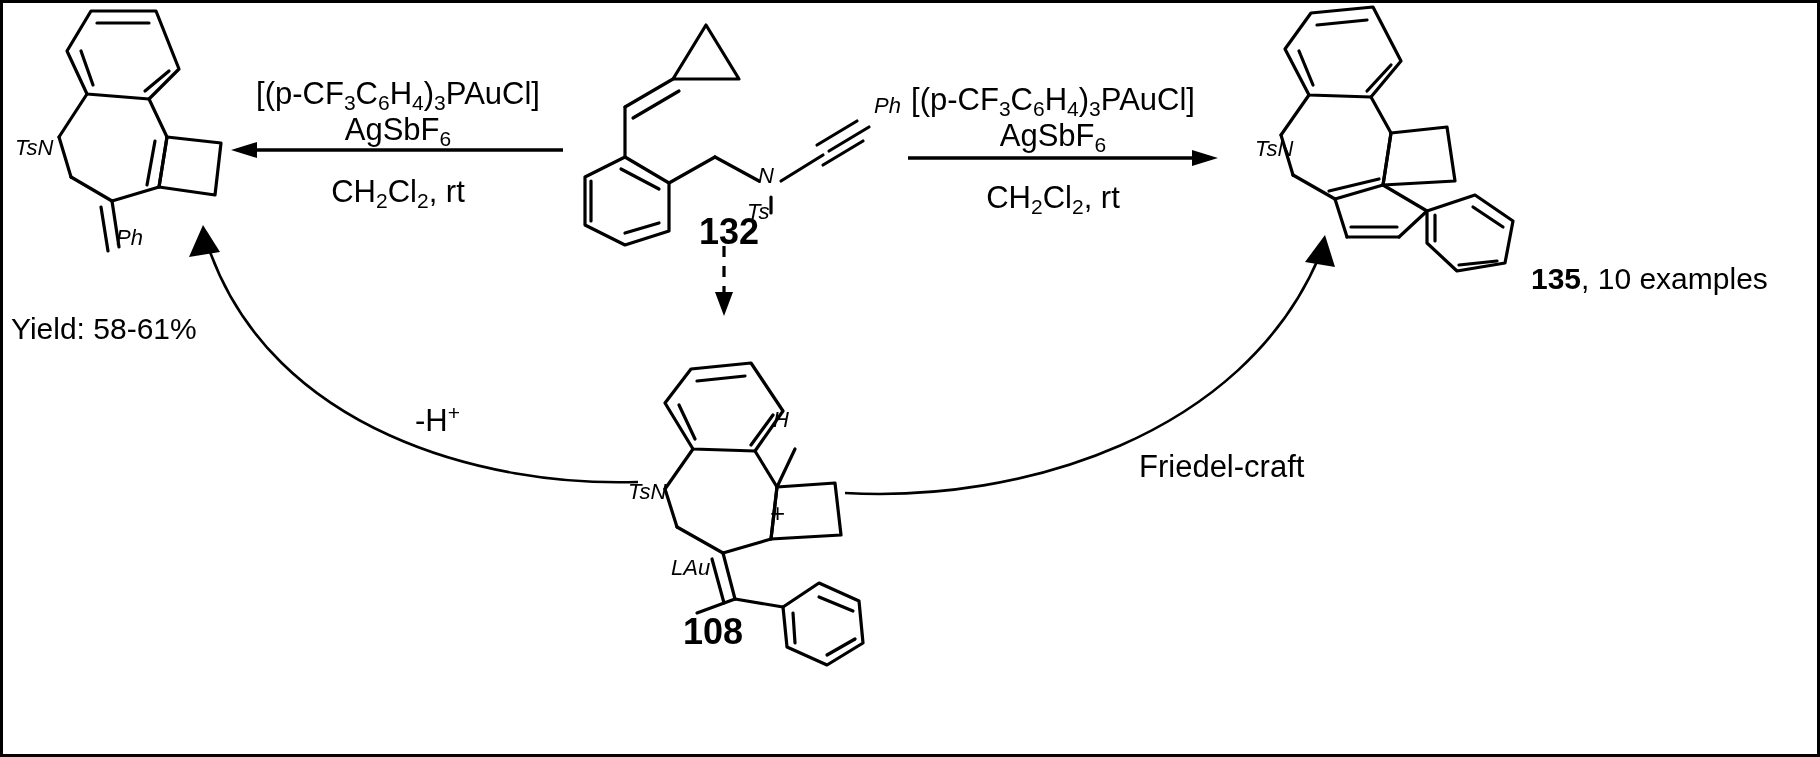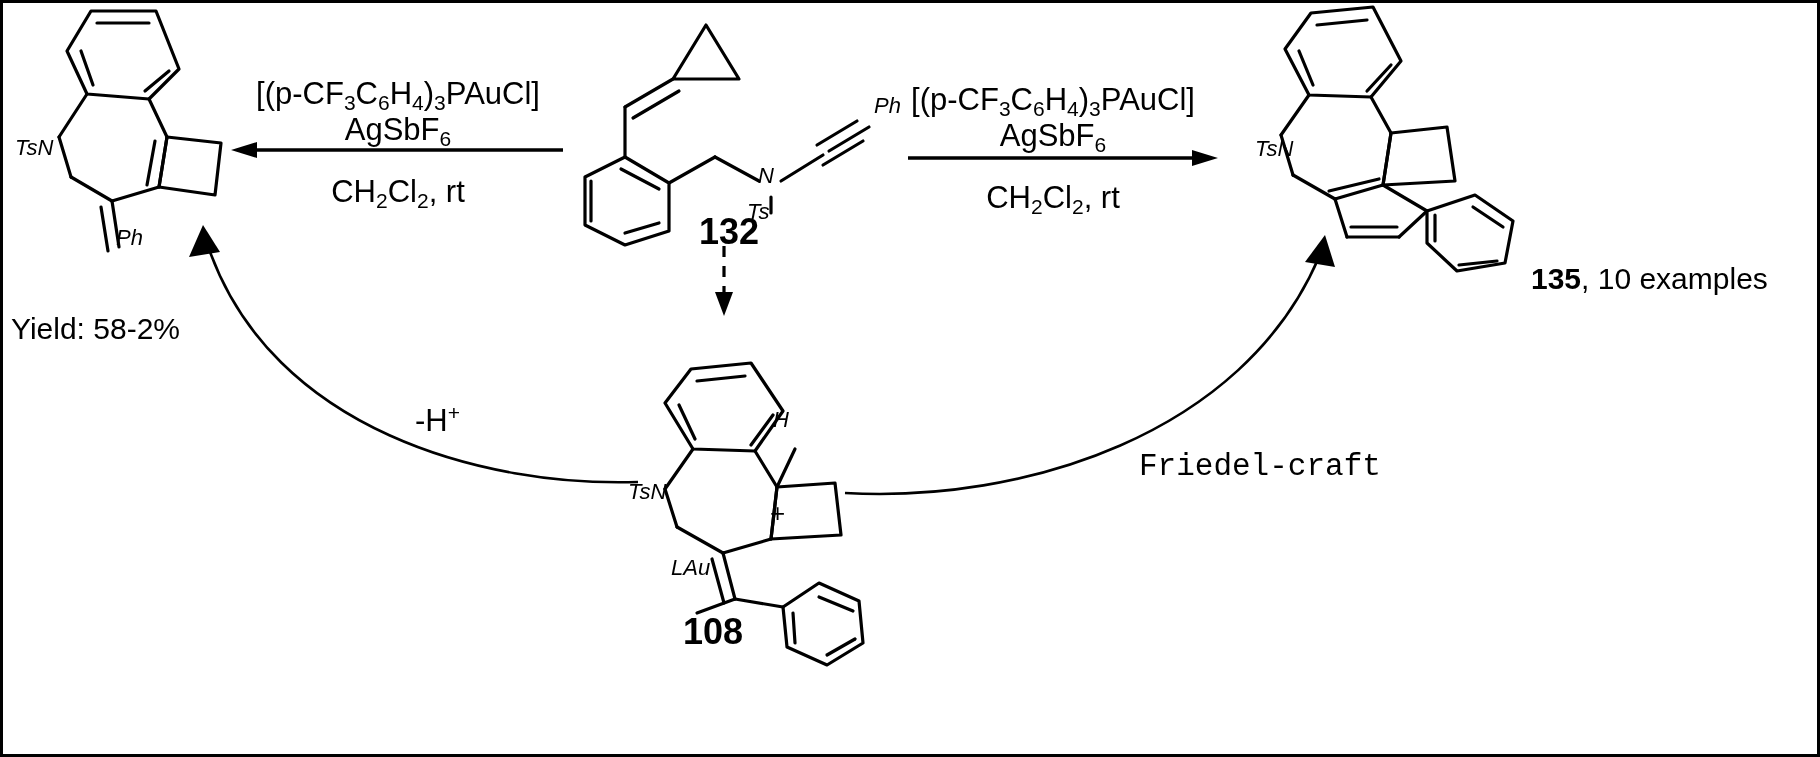--- a/index.html
+++ b/index.html
@@ -57,21 +57,21 @@
       <path class="bd" d="M103,202 L110,248"></path>
       <path class="bd" d="M92,208 L99,252"></path>
     </svg>
   </div>
 
   <div class="abs txt struct-lbl" style="left:12px;top:132px;">TsN</div>
 
   <div class="abs txt struct-lbl" style="left:113px;top:222px;">Ph</div>
 
   <div class="abs" style="left:8px;top:308px;">
-    <div class="txt caption">Yield: 58-2%</div>
+    <div class="txt caption">Yield: 58-61%</div>
   </div>
 
   <div class="abs cond txt" style="left:240px;top:68px;width:310px;">
     <span>[(p-CF</span><span class="sub">3</span><span>C</span><span class="sub">6</span><span>H</span><span class="sub">4</span><span>)</span><span class="sub">3</span><span>PAuCl]</span>
   </div>
   <div class="abs cond txt" style="left:240px;top:104px;width:310px;">
     <span>AgSbF</span><span class="sub">6</span>
   </div>
   <div class="abs" style="left:228px;top:140px;">
     <svg width="332" height="14" viewBox="0 0 332 14">
@@ -223,15 +223,15 @@
   <div class="abs txt mech-lbl" style="left:412px;top:398px;">
     <span>-H</span><span class="sup">+</span>
   </div>
 
   <div class="abs" style="left:840px;top:232px;">
     <svg width="500" height="262" viewBox="0 0 500 262">
       <path class="curve" d="M2,258 C180,268 400,200 476,22"></path>
       <polygon class="arwhead" points="482,0 462,27 492,32"></polygon>
     </svg>
   </div>
-  <div class="abs txt mech-lbl" style="left:1136px;top:446px;font-family:Liberation Mono, monospace;">Friedel-craft</div>
+  <div class="abs txt mech-lbl" style="left:1136px;top:446px;">Friedel-craft</div>
 
 </div>
 
 </body></html>

